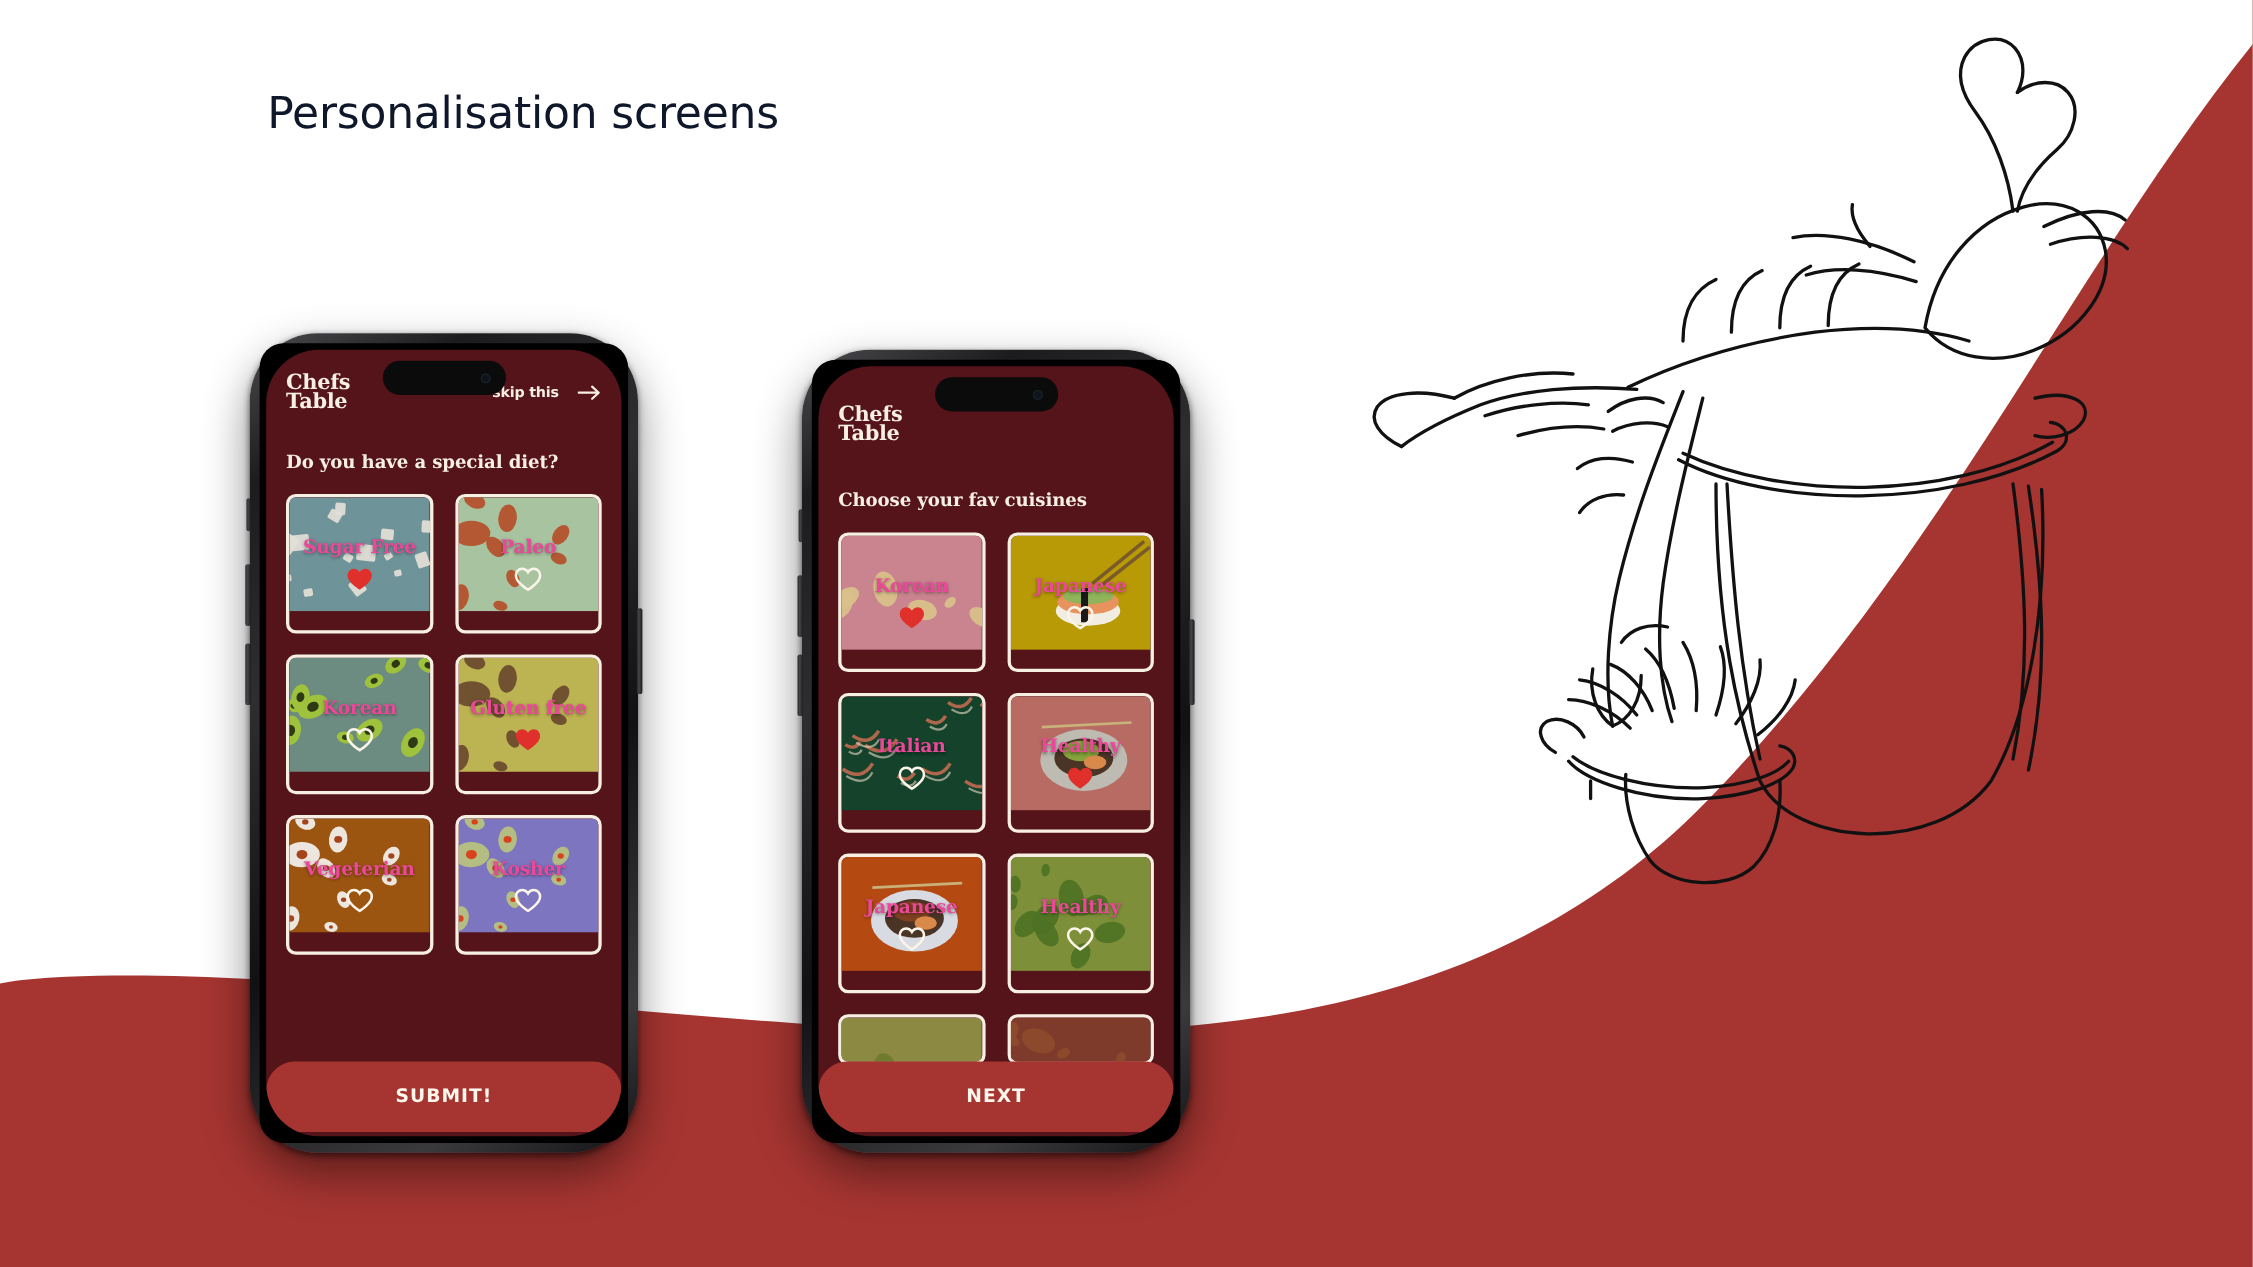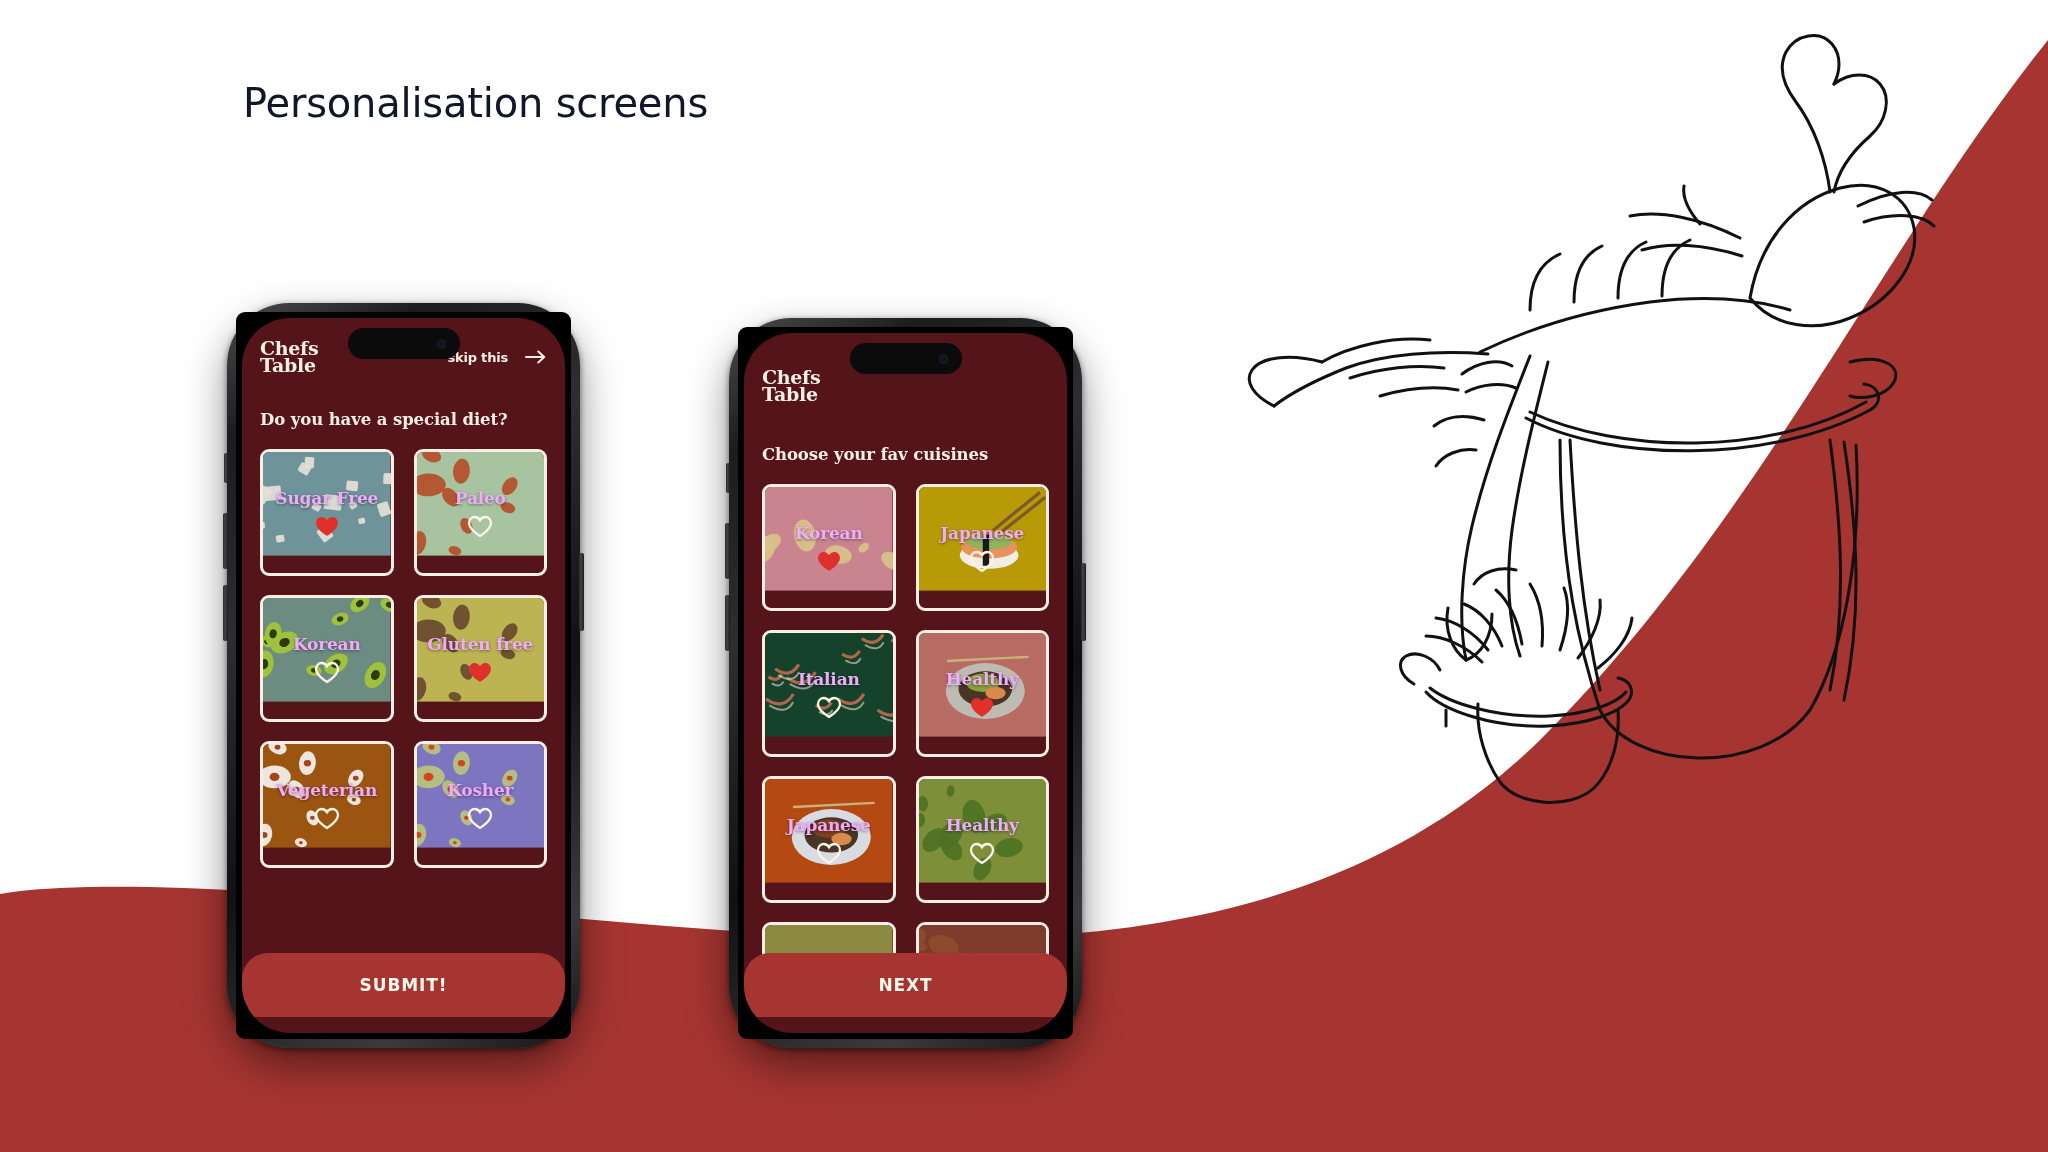--- a/index.html
+++ b/index.html
@@ -55,21 +55,21 @@
   }
   .phone-frame {
     position:absolute; inset:0;
     border-radius:62px;
     background:linear-gradient(145deg,#4c4c50 0%,#1c1c1e 14%,#2e2e31 34%,#111113 60%,#3a3a3d 86%,#141416 100%);
     box-shadow:0 18px 42px rgba(0,0,0,.45), 0 2px 6px rgba(0,0,0,.5);
   }
   .phone-inner {
     position:absolute;
     left:9px; right:9px; top:9px; bottom:9px;
-    border-radius:9px;
+    border-radius:22px;
     background:#000;
   }
   .phone-screen {
     position:absolute;
     left:6px; right:6px; top:6px; bottom:6px;
     border-radius:48px;
     background:#54141A;
     overflow:hidden;
   }
   .notch {
@@ -132,30 +132,30 @@
     overflow:hidden;
     display:flex; align-items:center; justify-content:center;
     flex-direction:column;
   }
   .card .tex { position:absolute; inset:0; }
   .card .lbl {
     position:relative; z-index:3;
     font-family:"DejaVu Serif", serif;
     font-weight:700;
     font-size:17px;
-    color:#f0abfc;
+    color:#ec4899;
     text-shadow:0 1px 3px rgba(0,0,0,.45);
     letter-spacing:-0.2px;
     text-align:center;
   }
   .card .heart { position:relative; z-index:3; margin-top:7px; width:26px; height:23px; }
 
   
   .bottombar {
-    position:absolute; left:0; right:0; bottom:16px; height:64px;
+    position:absolute; left:0; right:0; bottom:4px; height:64px;
     background:#A63531;
     border-top-left-radius:26px; border-top-right-radius:26px;
     display:flex; align-items:center; justify-content:center;
     z-index:6;
   }
   .bottombar .t {
     color:#FFF7EC; font-weight:700; font-size:17px;
     font-family:"DejaVu Sans", sans-serif; letter-spacing:0.9px;
   }
 

